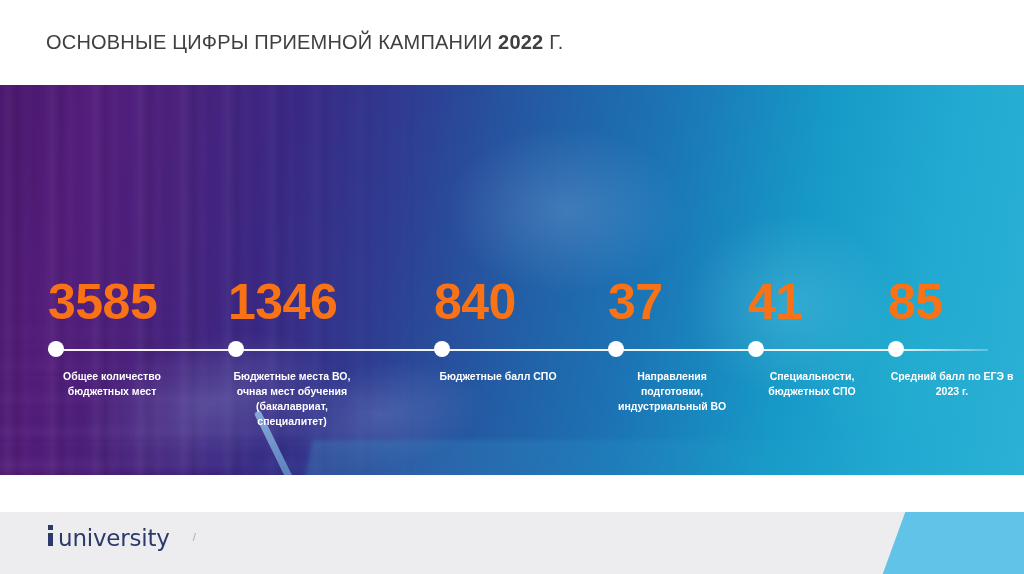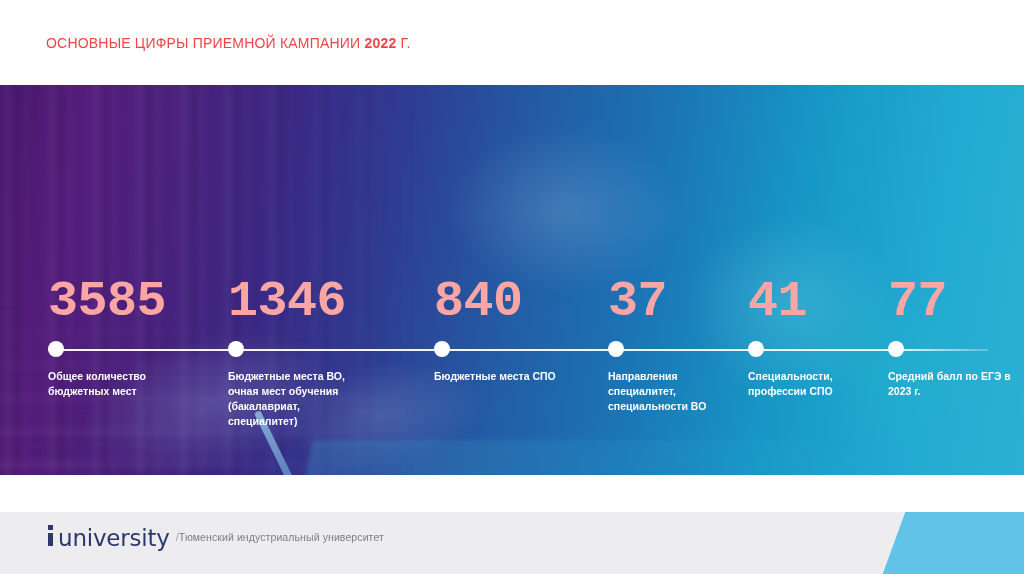--- a/index.html
+++ b/index.html
@@ -28,24 +28,24 @@
     position: absolute;
     left: 0; top: 0;
     width: 1024px;
     height: 85px;
     background: #ffffff;
     display: flex;
     align-items: center;
   }
   .slide-title {
     margin-left: 46px;
-    font-size: 14px;
+    font-size: 20px;
     font-weight: 400;
     letter-spacing: 0.2px;
-    color: #ef4444;
+    color: #404040;
     white-space: nowrap;
     font-family: "Liberation Sans", "DejaVu Sans", sans-serif;
   }
   .slide-title .year {
     font-weight: 700;
   }
 
   
   .band {
     position: absolute;
@@ -178,44 +178,45 @@
     position: absolute;
     top: 192px;
   }
   .stat-value {
     position: absolute;
     left: 0;
     top: 0;
     font-size: 50px;
     line-height: 50px;
     font-weight: 700;
-    color: #fca5a5;
+    color: #f97316;
     letter-spacing: -0.5px;
     white-space: nowrap;
-    font-family: Liberation Mono, monospace;
+    font-family: Liberation Sans, sans-serif;
   }
   .stat-dot {
     position: absolute;
     left: 0;
     top: 64px;
     width: 16px;
     height: 16px;
     border-radius: 50%;
     background: #ffffff;
   }
   .stat-caption {
     position: absolute;
     left: 0;
     top: 92px;
     width: 128px;
     font-size: 10.5px;
     line-height: 15px;
     font-weight: 700;
     color: #ffffff;
     font-family: "Liberation Sans", "DejaVu Sans", sans-serif;
+    text-align: center;
   }
 
   
   .white-gap {
     position: absolute;
     left: 0; top: 475px;
     width: 1024px; height: 37px;
     background: #ffffff;
   }
   .footer {
@@ -231,21 +232,21 @@
     width: 150px; height: 62px;
     background: #62c3e8;
     transform: skewX(-20deg);
   }
   .footer-inner {
     position: absolute;
     left: 46px; top: 0;
     height: 50px;
     display: flex;
     align-items: center;
-    gap: 0;
+    gap: 17px;
   }
   .logo {
     display: flex;
     align-items: baseline;
     color: #2c3a6b;
     font-size: 22px;
     font-weight: 400;
     letter-spacing: -0.2px;
     font-family: "DejaVu Sans", "Liberation Sans", sans-serif;
   }
@@ -313,47 +314,46 @@
           <div class="stat-caption">Общее количество бюджетных мест</div>
         </div>
         <div class="stat" style="left: 228px;">
           <div class="stat-value">1346</div>
           <div class="stat-dot"></div>
           <div class="stat-caption">Бюджетные места ВО, очная мест обучения (бакалавриат, специалитет)</div>
         </div>
         <div class="stat" style="left: 434px;">
           <div class="stat-value">840</div>
           <div class="stat-dot"></div>
-          <div class="stat-caption">Бюджетные места СПО</div>
+          <div class="stat-caption">Бюджетные балл СПО</div>
         </div>
         <div class="stat" style="left: 608px;">
           <div class="stat-value">37</div>
           <div class="stat-dot"></div>
-          <div class="stat-caption">Направления специалитет, специальности ВО</div>
+          <div class="stat-caption">Направления подготовки, индустриальный ВО</div>
         </div>
         <div class="stat" style="left: 748px;">
           <div class="stat-value">41</div>
           <div class="stat-dot"></div>
-          <div class="stat-caption">Специальности, профессии СПО</div>
+          <div class="stat-caption">Специальности, бюджетных СПО</div>
         </div>
         <div class="stat" style="left: 888px;">
-          <div class="stat-value">77</div>
+          <div class="stat-value">85</div>
           <div class="stat-dot"></div>
           <div class="stat-caption">Средний балл по ЕГЭ в 2023 г.</div>
         </div>
       </div>
   </div>
 
   <div class="white-gap"></div>
 
   <div class="footer">
     <div class="footer-accent"></div>
     <div class="footer-inner">
       <div class="logo">
         <span class="logo-i"></span>
         <span class="logo-word">university</span>
       </div>
       <span class="footer-sep">/</span>
-      <span class="footer-sub">Тюменский индустриальный университет</span>
     </div>
   </div>
 
 </div>
 
 </body></html>

